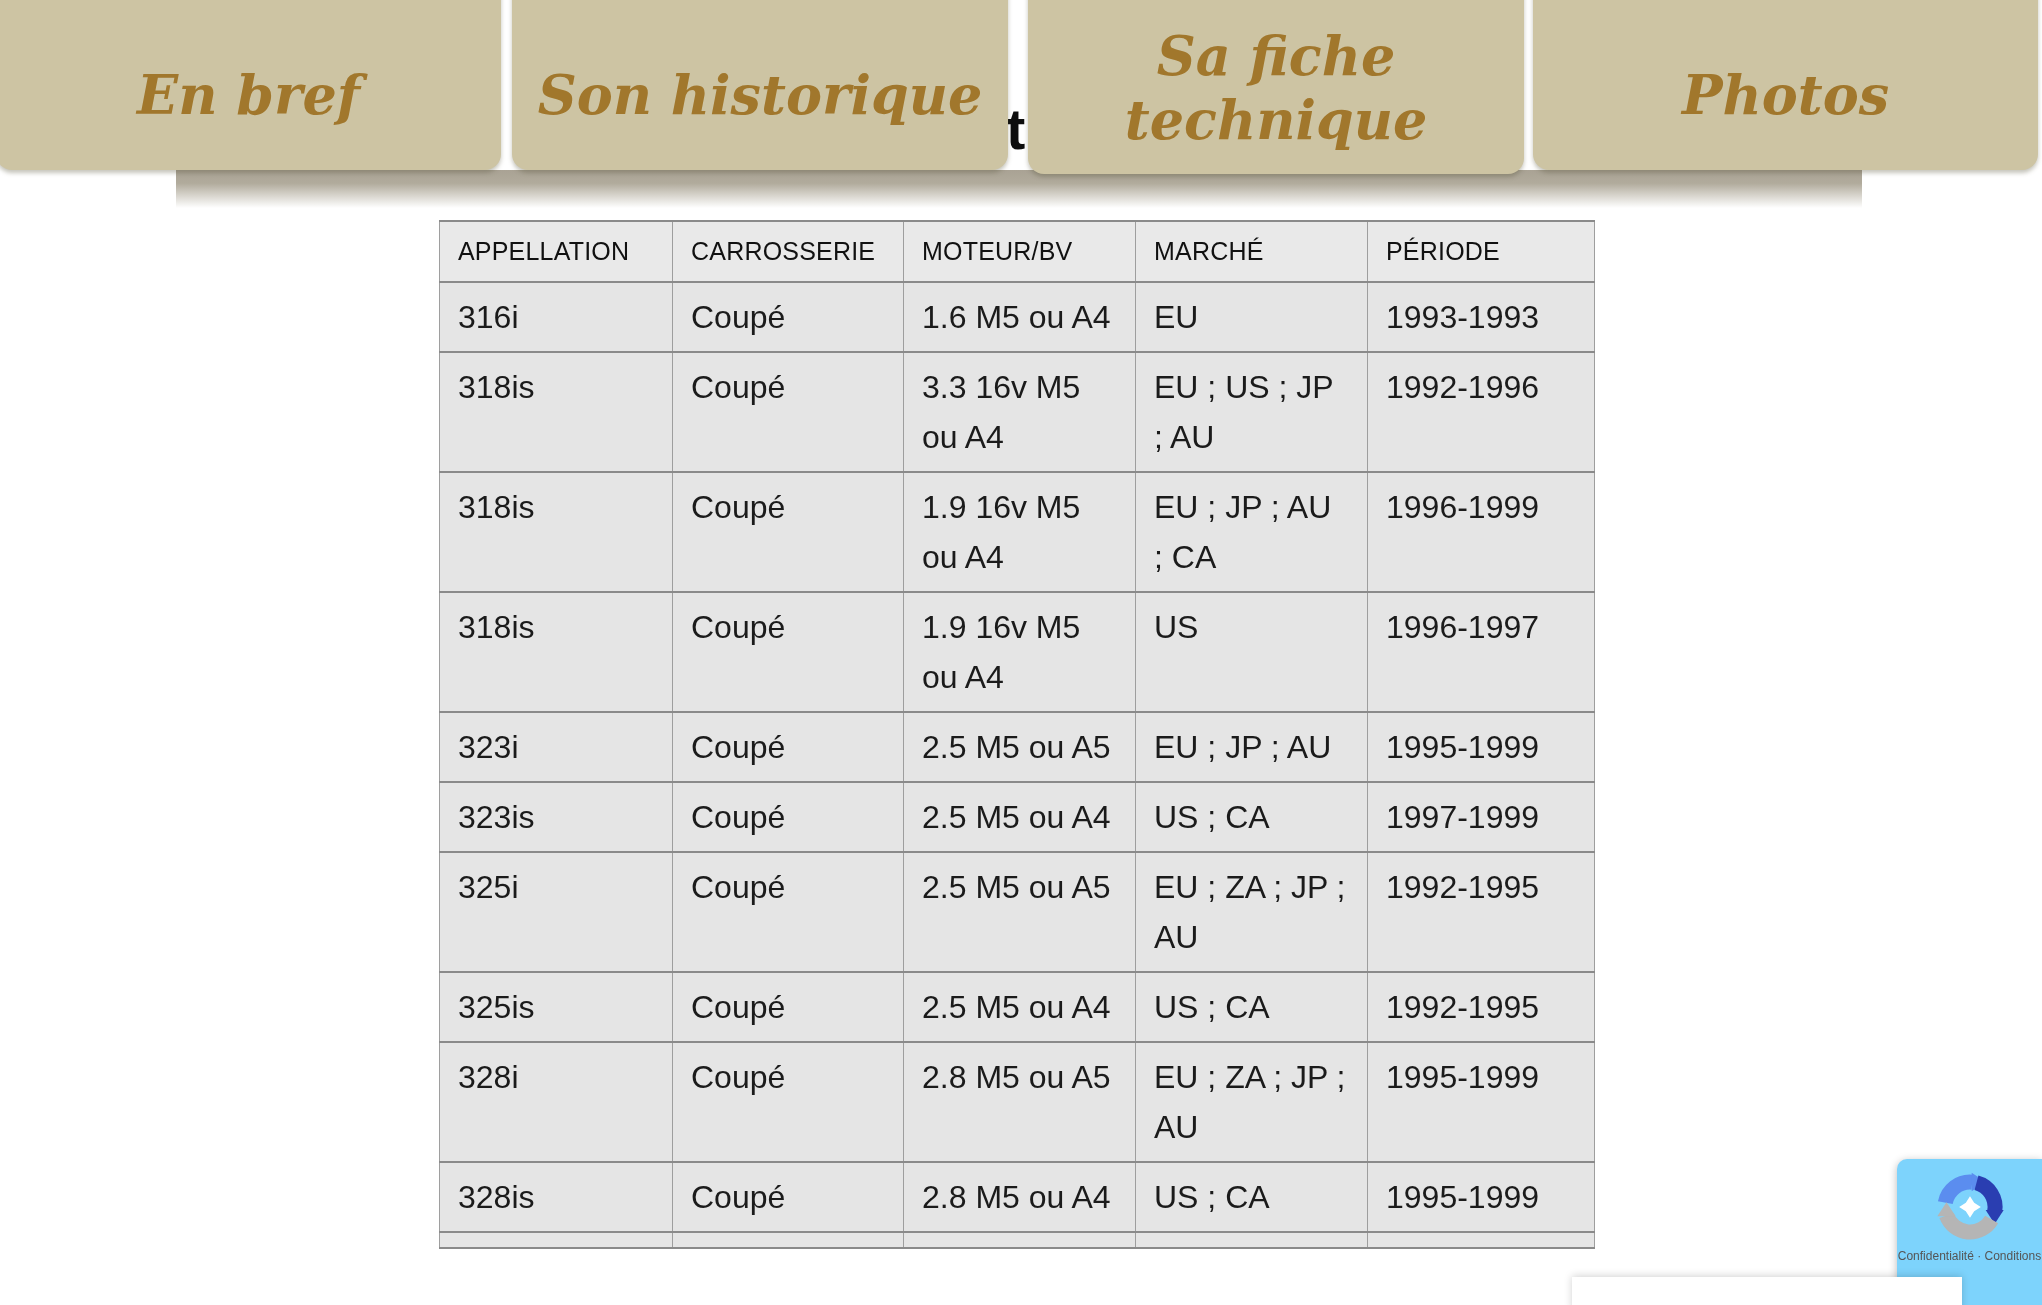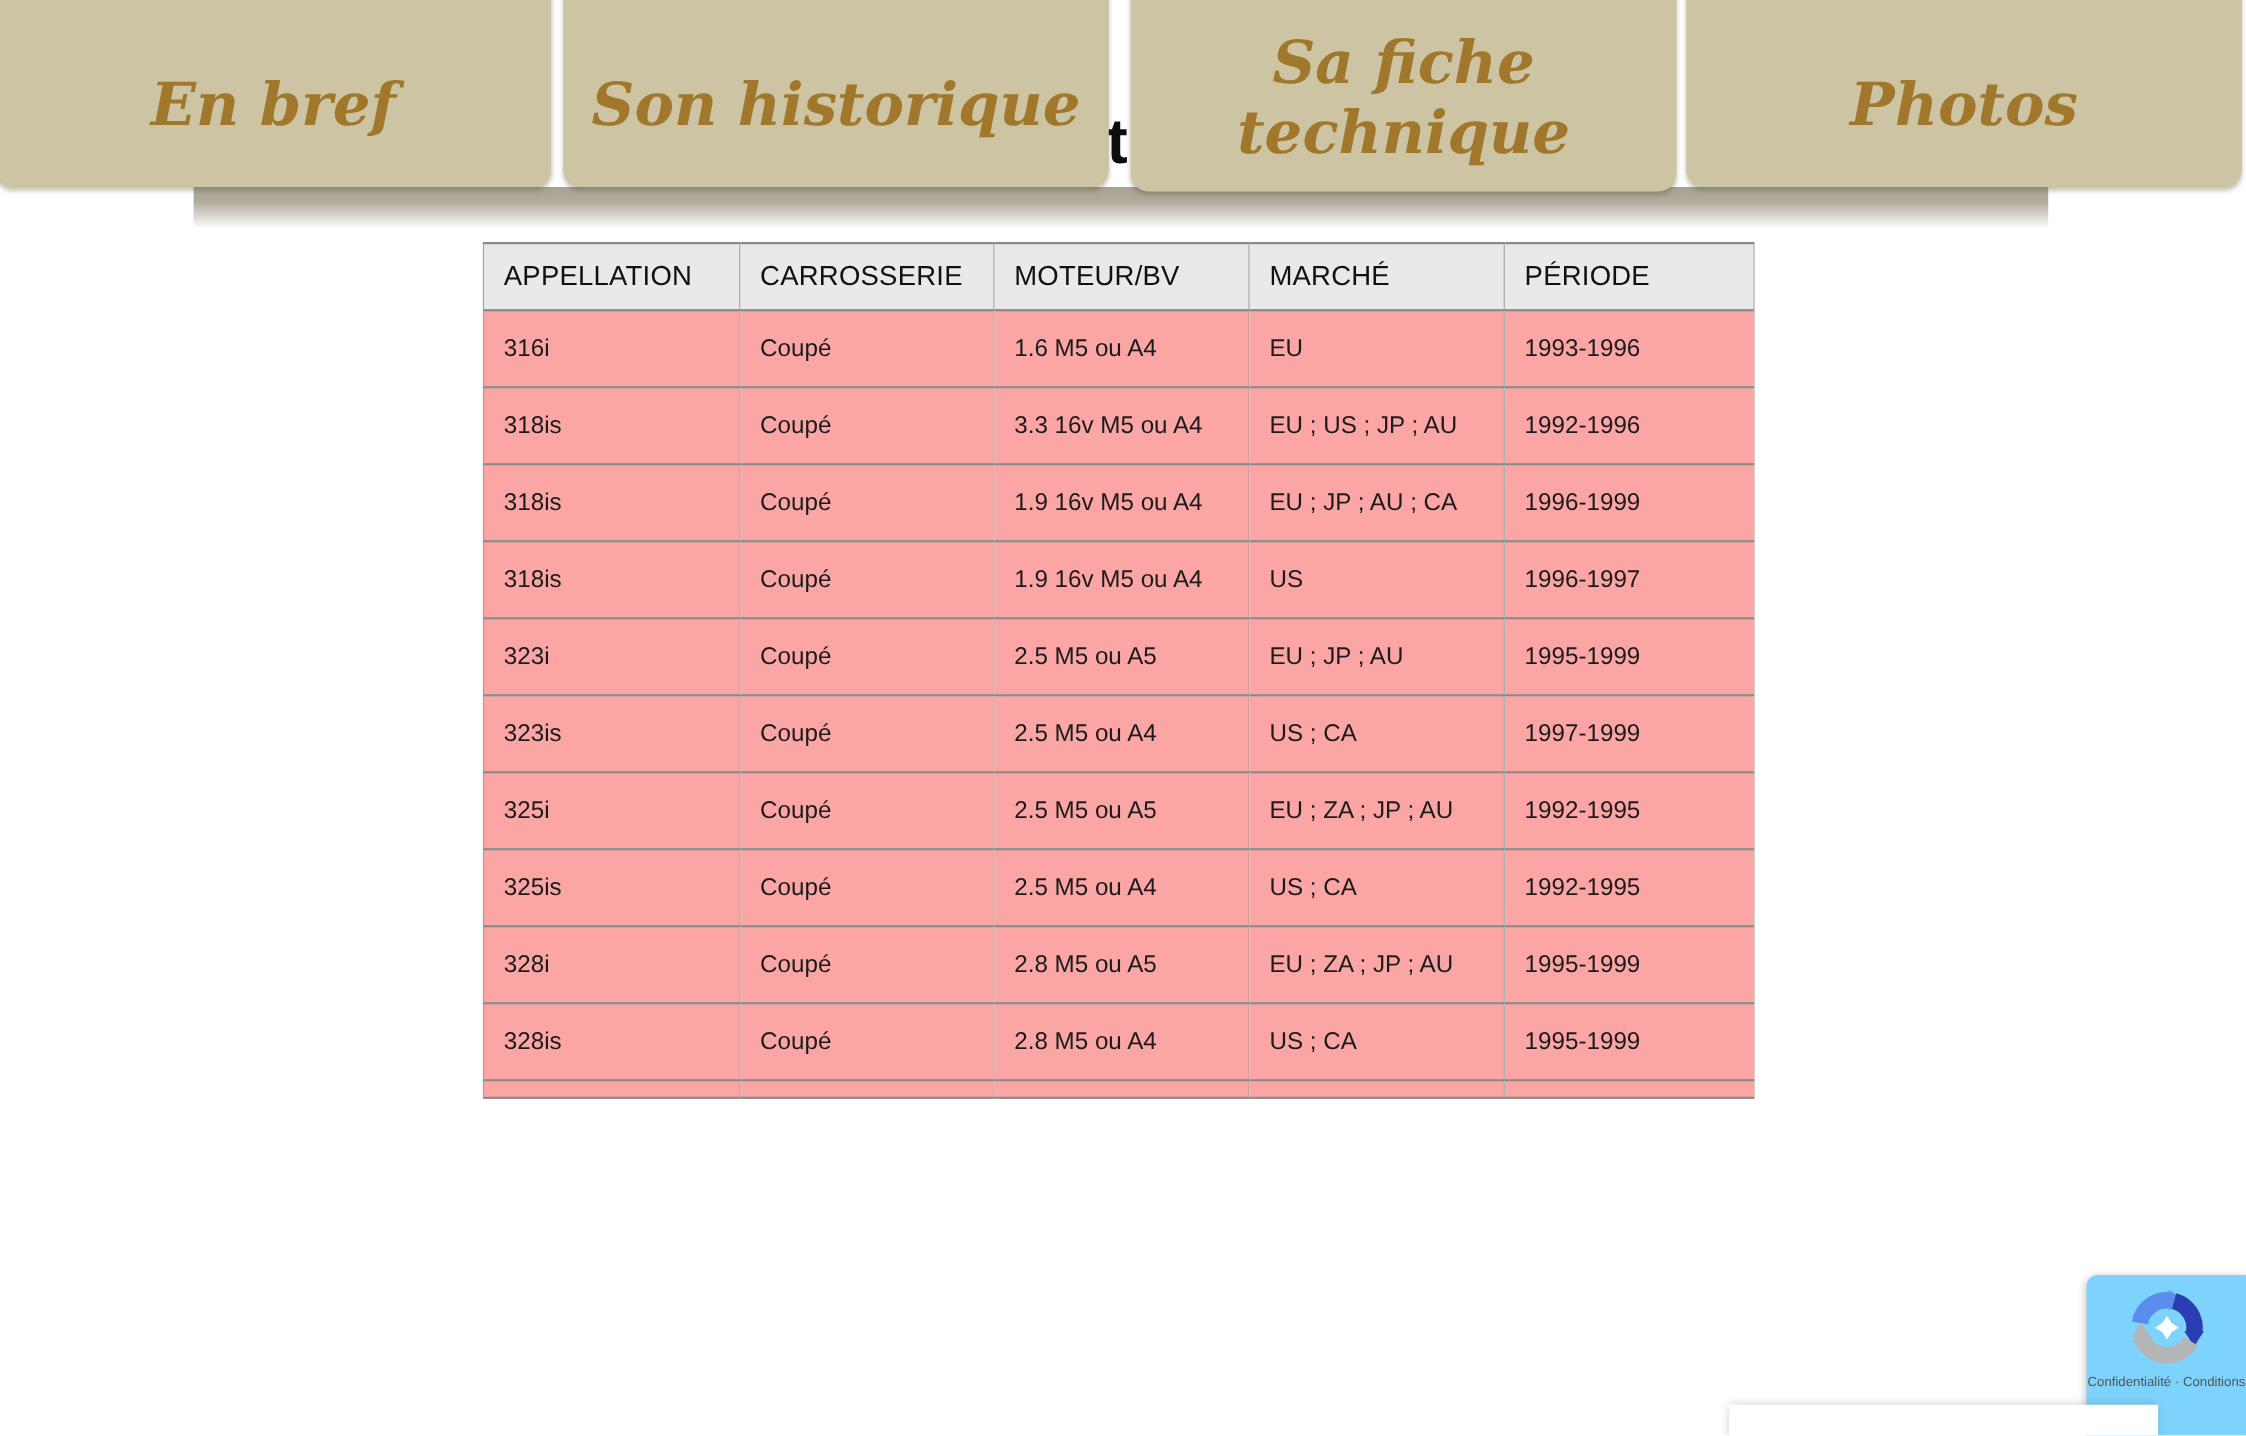--- a/index.html
+++ b/index.html
@@ -50,22 +50,22 @@
     border-top:2px solid #8a8a8a;border-bottom:2px solid #8a8a8a;
     border-left:1px solid #9e9e9e;border-right:1px solid #9e9e9e;
     text-align:left;vertical-align:top;overflow:hidden;
   }
   .spec-table th{
     background:#e9e9e9;color:#111;
     font-size:25px;line-height:33px;font-weight:normal;
     padding:13px 18px;letter-spacing:0.2px;
   }
   .spec-table td{
-    color:#1b1b1b;font-size:22px;line-height:50px;
-    padding:9px 18px;background:#fca5a5;
+    color:#1b1b1b;font-size:32px;line-height:50px;
+    padding:9px 18px;background:#e5e5e5;
   }
   .spec-table tr.partial td{height:14px;padding:0 18px;}
 
   
   .recaptcha-badge{
     position:absolute;left:1897px;top:1159px;width:145px;height:174px;z-index:3;
     background:#7dd3fc;border-radius:10px 0 0 0;
     box-shadow:0 2px 8px rgba(0,0,0,0.28);
     display:flex;flex-direction:column;align-items:center;
   }
@@ -123,21 +123,21 @@
         <th>MARCHÉ</th>
         <th>PÉRIODE</th>
       </tr>
     </thead>
     <tbody>
       <tr>
         <td>316i</td>
         <td>Coupé</td>
         <td>1.6 M5 ou A4</td>
         <td>EU</td>
-        <td>1993-1996</td>
+        <td>1993-1993</td>
       </tr>
       <tr>
         <td>318is</td>
         <td>Coupé</td>
         <td>3.3 16v M5 ou A4</td>
         <td>EU ; US ; JP ; AU</td>
         <td>1992-1996</td>
       </tr>
       <tr>
         <td>318is</td>

